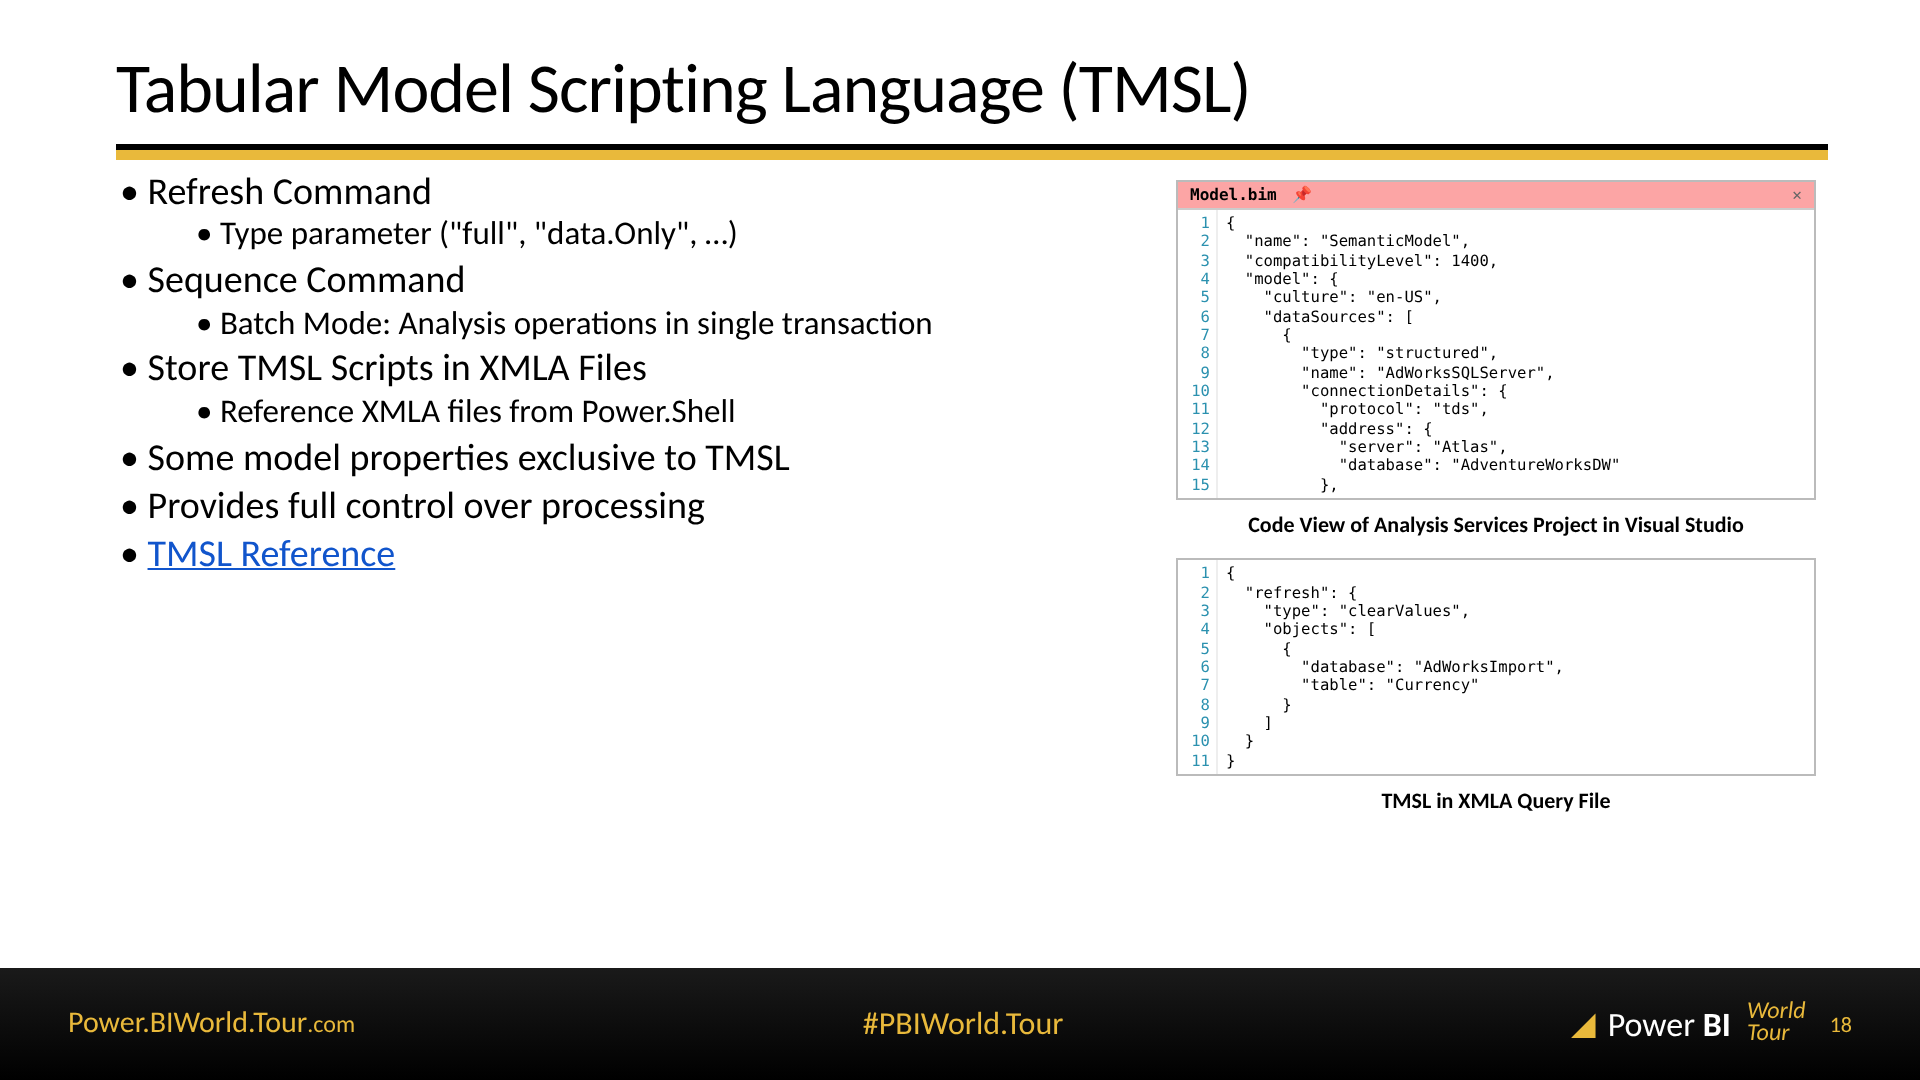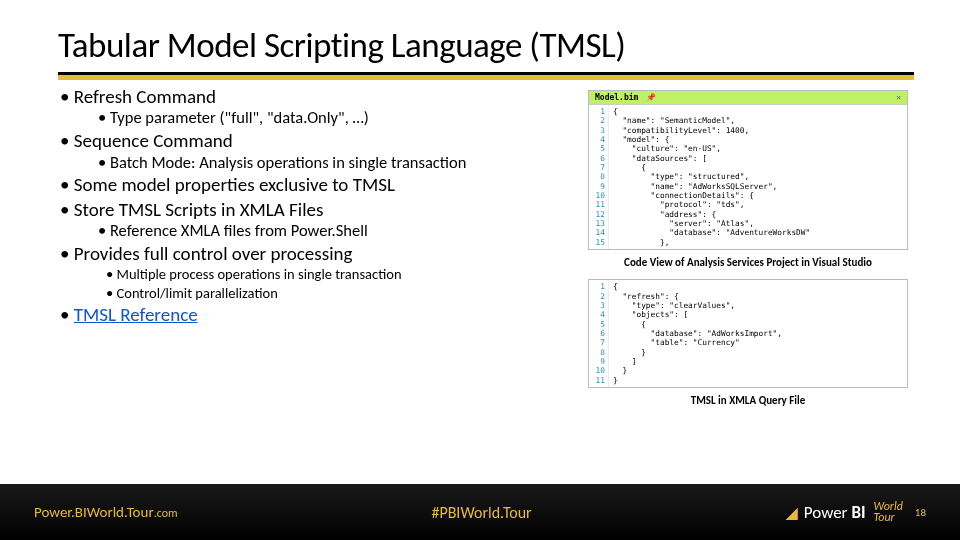--- a/index.html
+++ b/index.html
@@ -14,21 +14,21 @@
   .lvl1 > li { font-size: 19px; padding-left: 16px; text-indent: -14px; margin-bottom: 2px; line-height: 1.18; }
   .lvl1 > li::before { content: "• "; }
   .lvl2 { margin-left: 22px; margin-top: 0px; }
   .lvl2 > li { font-size: 16.5px; padding-left: 14px; text-indent: -12px; line-height: 1.2; }
   .lvl2 > li::before { content: "• "; }
   .lvl3 { margin-left: 30px; }
   .lvl3 > li { font-size: 14.5px; padding-left: 14px; text-indent: -12px; line-height: 1.25; }
   .lvl3 > li::before { content: "• "; }
   .link { color: #1155cc; text-decoration: underline; }
   .codebox { border: 1px solid #bbb; background: #fff; font-family: Consolas, monospace; font-size: 7.8px; line-height: 1.2; margin-bottom: 4px; }
-  .tabbar { display: flex; align-items: center; background: #bef264; height: 14px; font-size: 8px; padding-left: 6px; gap: 8px; border-bottom: 1px solid #ccc; }
+  .tabbar { display: flex; align-items: center; background: #fca5a5; height: 14px; font-size: 8px; padding-left: 6px; gap: 8px; border-bottom: 1px solid #ccc; }
   .tabbar .tabname { font-weight: bold; }
   .tabbar .x { margin-left: auto; margin-right: 6px; color: #666; }
   .codebody { display: flex; }
   .gutter { width: 20px; text-align: right; padding: 2px 3px; color: #2b91af; background: #fff; border-right: 1px solid #eee; }
   .codelines { flex: 1; padding: 2px 4px; white-space: pre; color: #000; overflow: hidden; }
   .caption { font-size: 11px; font-weight: 700; text-align: center; margin: 6px 0 10px 0; }
   .footer { position: absolute; left: 0; right: 0; bottom: 0; height: 56px; background: linear-gradient(#1a1a1a,#000); display: flex; align-items: center; padding: 0 34px; }
   .footer .url { color: #e9b93b; font-size: 15px; }
   .footer .url .sm { font-size: 12px; }
   .footer .hash { color: #e9b93b; font-size: 16px; text-align: center; flex: 1; }
@@ -51,31 +51,27 @@
         <li><span>Refresh Command</span>
           <ul class="lvl2">
               <li>Type parameter ("full", "data.Only", …)</li>
             </ul>
         </li>
         <li><span>Sequence Command</span>
           <ul class="lvl2">
               <li>Batch Mode:  Analysis operations in single transaction</li>
             </ul>
         </li>
-        <li>Some model properties exclusive to TMSL</li>
         <li><span>Store TMSL Scripts in XMLA Files</span>
           <ul class="lvl2">
               <li>Reference XMLA files from Power.Shell</li>
             </ul>
         </li>
+        <li>Some model properties exclusive to TMSL</li>
         <li><span>Provides full control over processing</span>
-          <ul class="lvl3">
-            <li>Multiple process operations in single transaction</li>
-            <li>Control/limit parallelization</li>
-          </ul>
         </li>
         <li><span class="link">TMSL Reference</span></li>
       </ul>
     </div>
     <div class="right">
       <div class="codebox">
         <div class="tabbar">
           <span class="tabname">Model.bim</span>
           <span>📌</span>
           <span class="x">✕</span>

